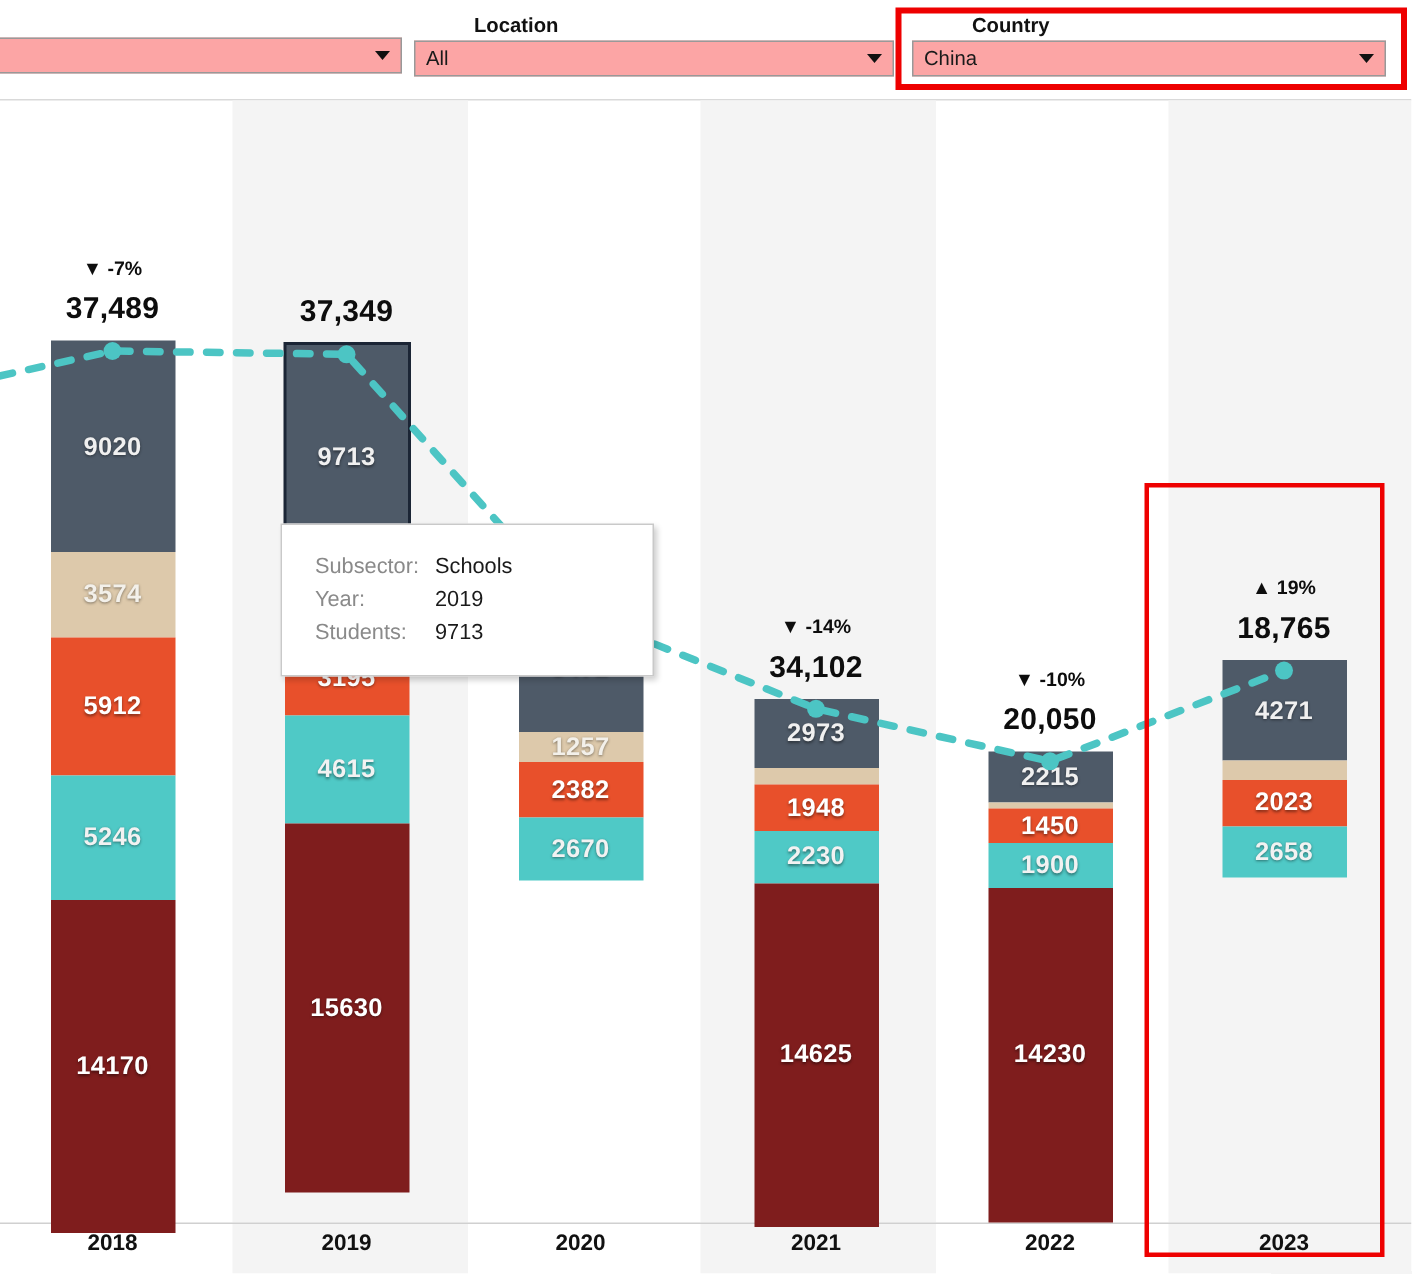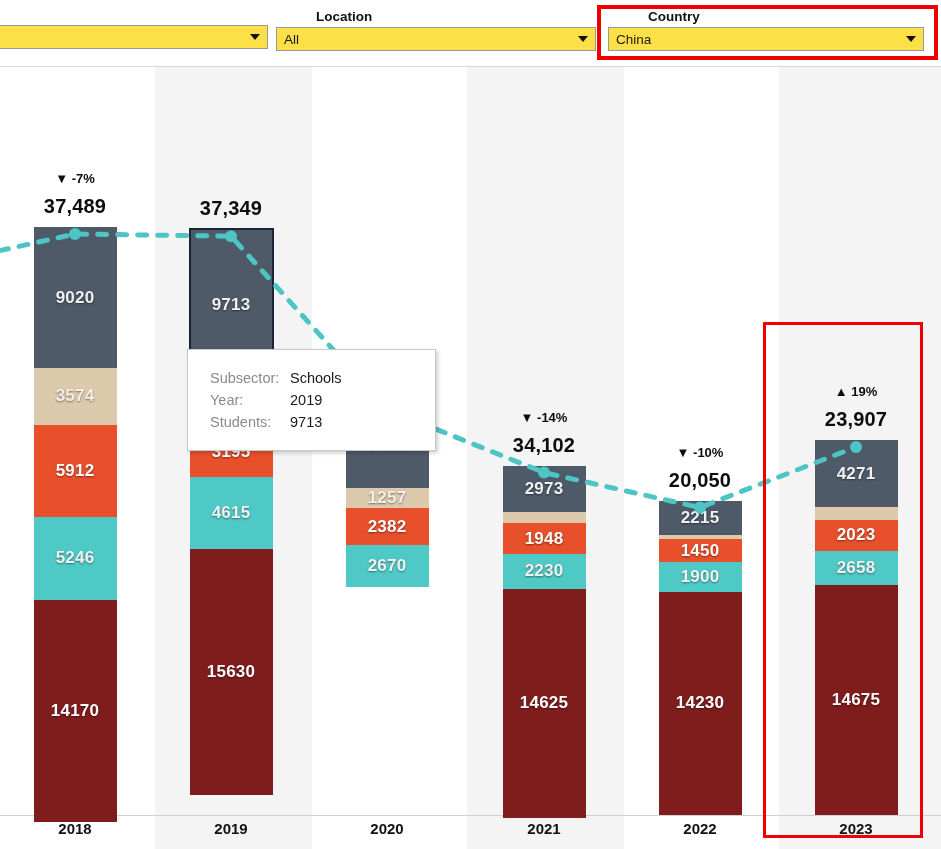--- a/index.html
+++ b/index.html
@@ -11,21 +11,21 @@
   .app{position:relative;width:941px;height:849px;}
 
   
   .filterbar{position:absolute;left:0;top:0;width:941px;height:66px;background:#ffffff;}
   .filter{position:absolute;}
   .filter-label{
     font-size:13.5px;font-weight:bold;color:#111111;line-height:15px;
     margin-bottom:3px;white-space:nowrap;padding-left:40px;
   }
   .combo{
-    position:relative;height:24px;border:1px solid #999999;background:#fde047;
+    position:relative;height:24px;border:1px solid #999999;background:#fca5a5;
     box-sizing:border-box;
   }
   .combo .val{
     position:absolute;left:7px;top:50%;transform:translateY(-50%);
     font-size:13.5px;color:#1a1a1a;white-space:nowrap;
   }
   .combo .arrow{
     position:absolute;right:7px;top:50%;transform:translateY(-50%);
     width:0;height:0;border-left:5px solid transparent;border-right:5px solid transparent;
     border-top:6px solid #111111;
@@ -234,23 +234,20 @@
           <div class="seg gray" style="top: 0px; height: 66.9889px;">
             <span>4271</span>
           </div>
           <div class="seg tan" style="top: 66.9889px; height: 12.5947px;"></div>
           <div class="seg orange" style="top: 79.5837px; height: 31.7299px;">
             <span>2023</span>
           </div>
           <div class="seg teal" style="top: 111.314px; height: 33.4866px;">
             <span>2658</span>
           </div>
-          <div class="seg navy" style="top: 144.8px; height: 230.172px;">
-            <span>14675</span>
-          </div>
         </div>
       </div>
 
     <svg class="lineSvg">
       <polyline id="trendline" fill="none" stroke="#4cc5c4" stroke-width="5" stroke-linecap="round" stroke-dasharray="9 11" points="-20,189 75,168 231,170.19584411427354 387,343.47931393208677 544,406.515724612553 700,441.52375363439944 856,381.02824828616394"></polyline>
       <g id="trenddots">
           <circle cx="75" cy="168" r="6" fill="#4cc5c4"></circle>
           <circle cx="231" cy="170.19584411427354" r="6" fill="#4cc5c4"></circle>
           <circle cx="387" cy="343.47931393208677" r="6" fill="#4cc5c4"></circle>
           <circle cx="544" cy="406.515724612553" r="6" fill="#4cc5c4"></circle>
@@ -265,21 +262,21 @@
         <div class="xlabel" style="left: 15px; width: 120px;">2018</div>
         <div class="total" style="left: 161px; width: 140px; top: 131.196px;">37,349</div>
         <div class="xlabel" style="left: 171px; width: 120px;">2019</div>
         <div class="xlabel" style="left: 327px; width: 120px;">2020</div>
         <div class="total" style="left: 474px; width: 140px; top: 367.516px;">34,102</div>
         <div class="delta" style="left: 474px; width: 140px; top: 343.516px;"><span class="tri">▼</span><span> -14%</span></div>
         <div class="xlabel" style="left: 484px; width: 120px;">2021</div>
         <div class="total" style="left: 630px; width: 140px; top: 402.524px;">20,050</div>
         <div class="delta" style="left: 630px; width: 140px; top: 378.524px;"><span class="tri">▼</span><span> -10%</span></div>
         <div class="xlabel" style="left: 640px; width: 120px;">2022</div>
-        <div class="total" style="left: 786px; width: 140px; top: 342.028px;">23,907</div>
+        <div class="total" style="left: 786px; width: 140px; top: 342.028px;">18,765</div>
         <div class="delta" style="left: 786px; width: 140px; top: 318.028px;"><span class="tri">▲</span><span> 19%</span></div>
         <div class="xlabel" style="left: 796px; width: 120px;">2023</div>
       </div>
 
     <div class="tooltip">
       <div class="tt-rows" id="tt-rows">
           <div class="tt-row">
             <span class="tt-k">Subsector:</span>
             <span class="tt-v">Schools</span>
           </div>

